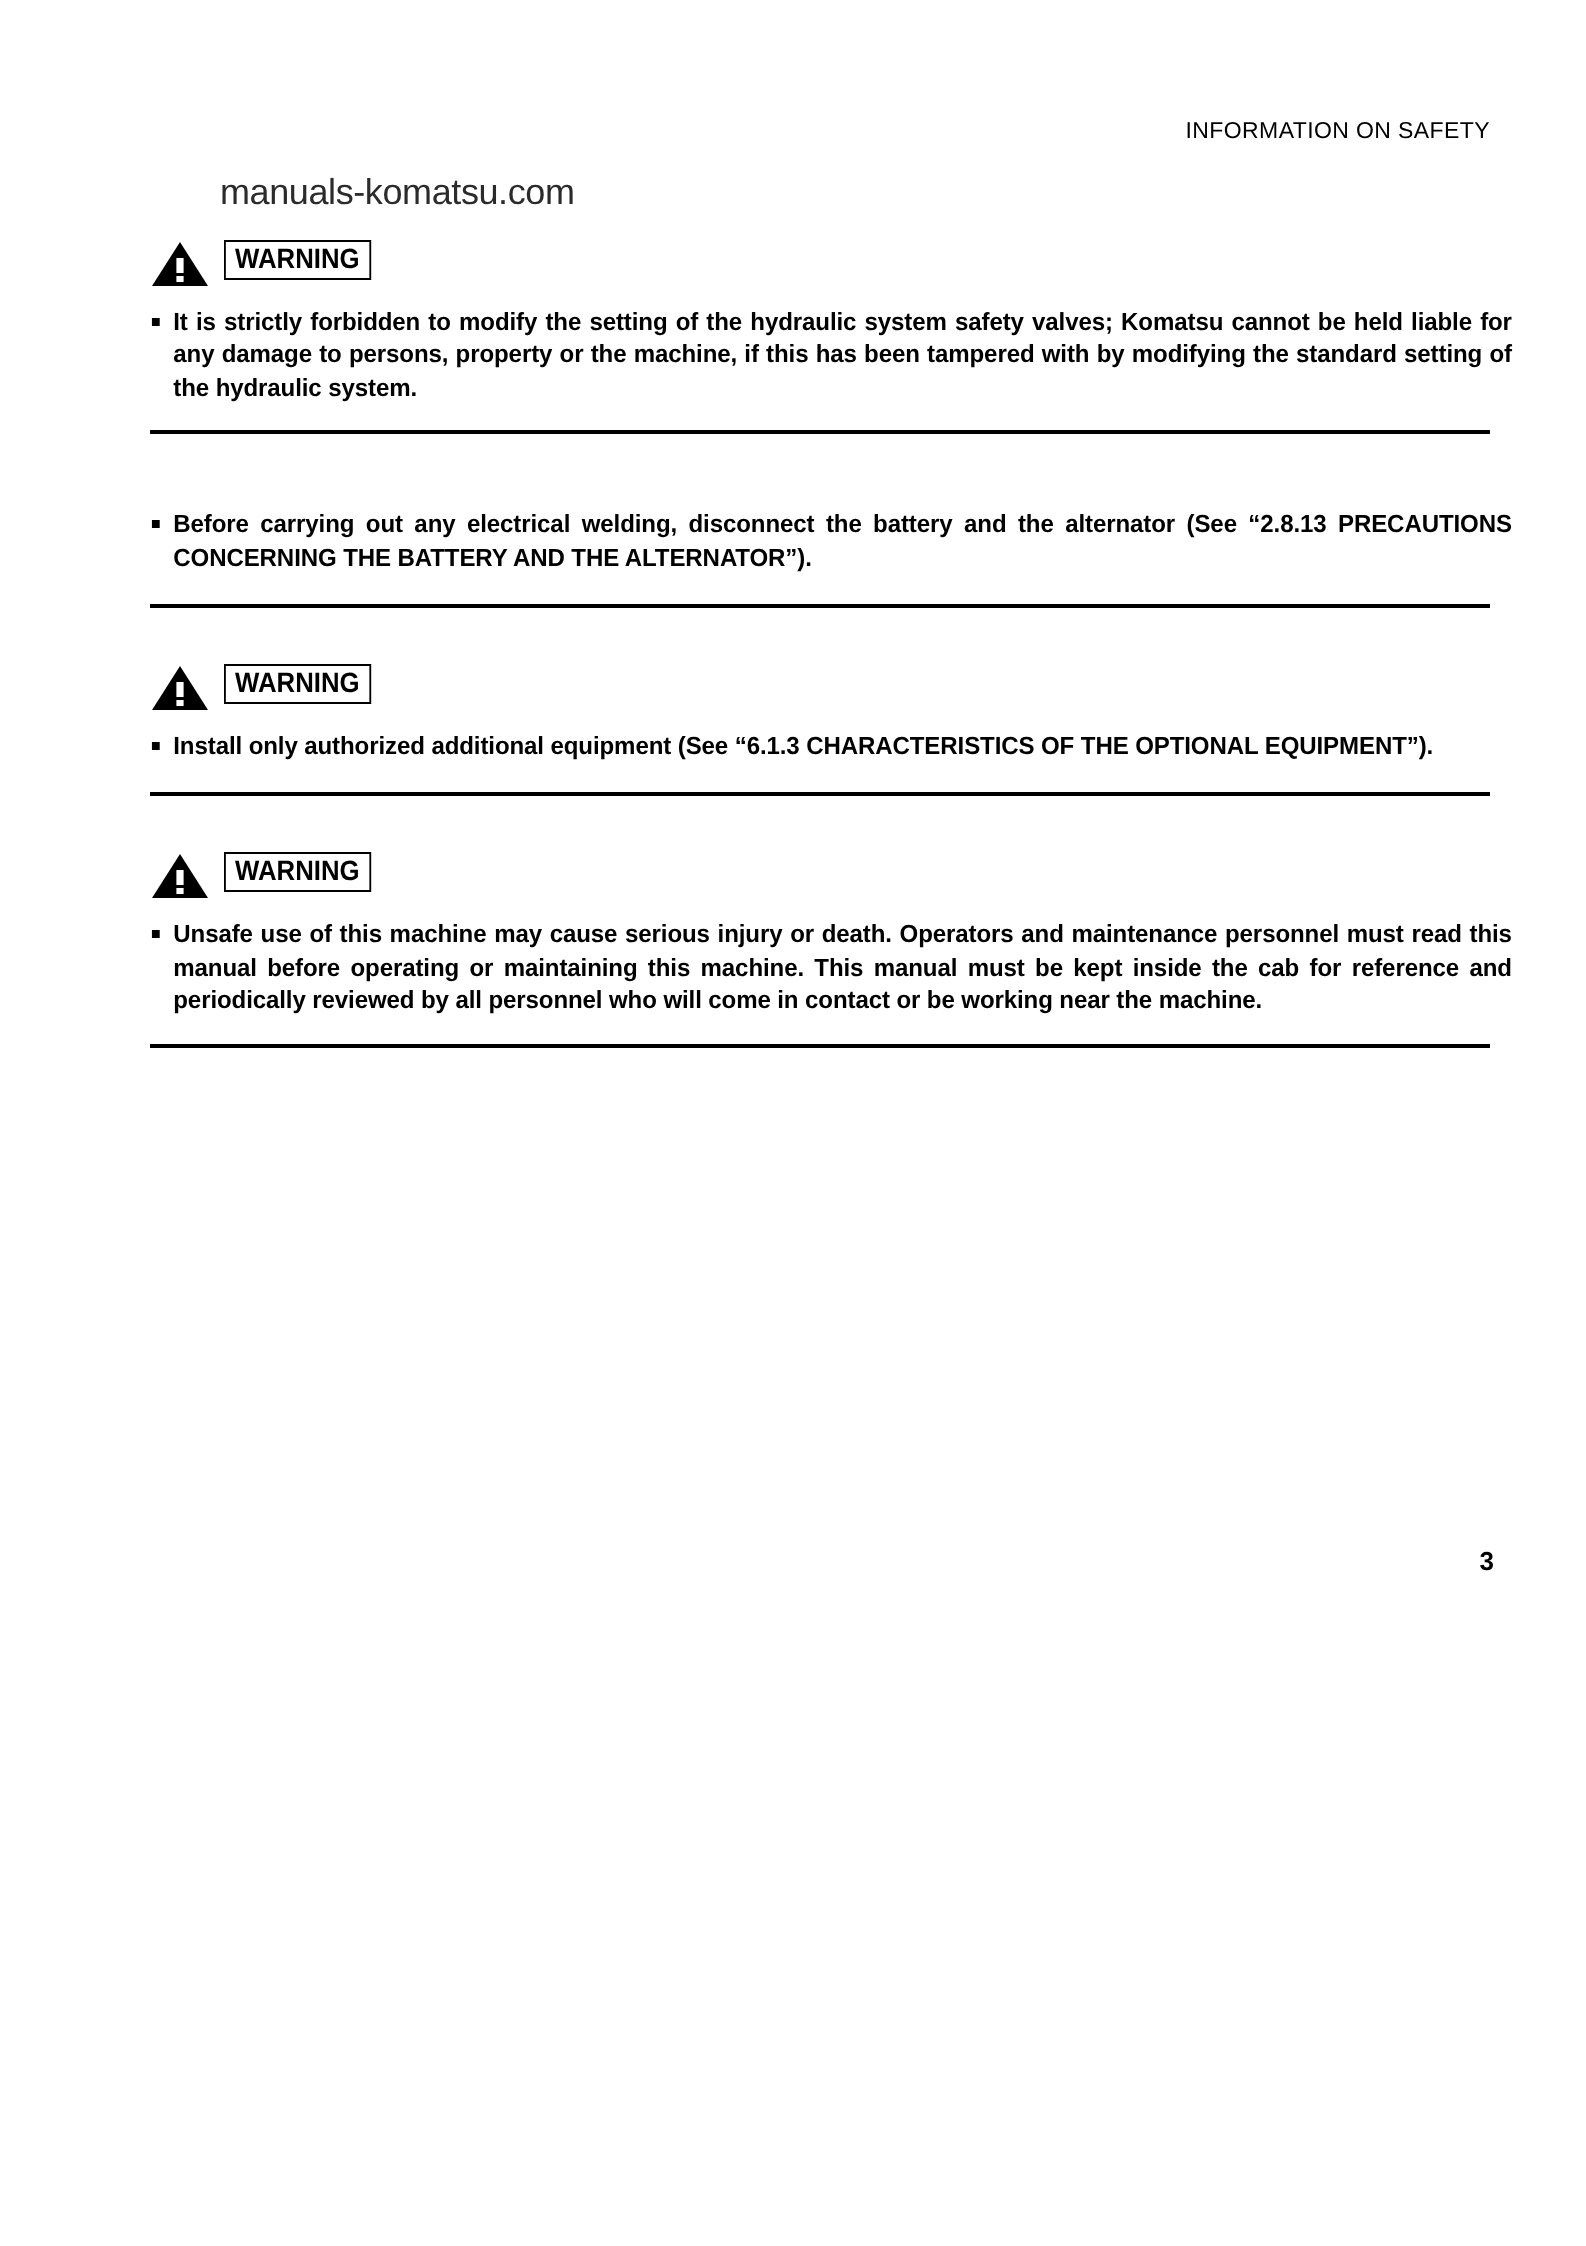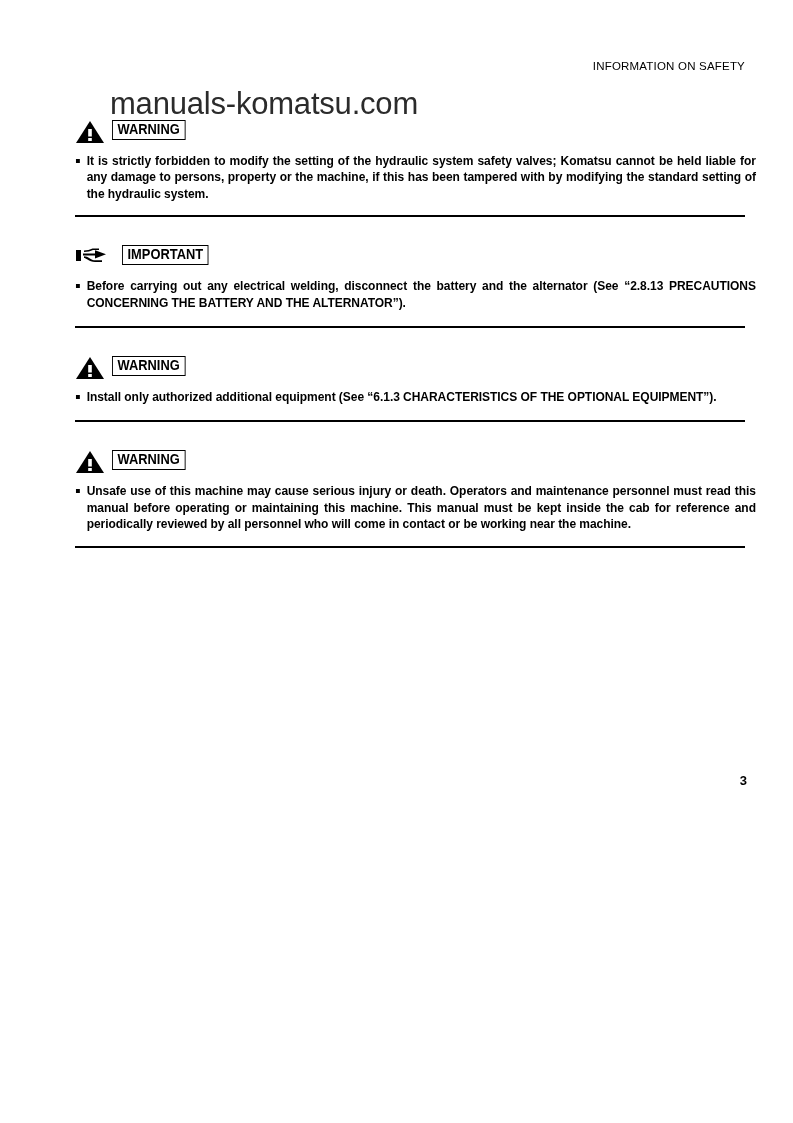--- a/index.html
+++ b/index.html
@@ -29,21 +29,21 @@
     color: #000;
     white-space: nowrap;
   }
 
   
   .watermark {
     position: absolute;
     top: 86px;
     left: 110px;
     font-family: "Liberation Sans", sans-serif;
-    font-size: 31px;
+    font-size: 18px;
     font-weight: 400;
     color: #2b2b2b;
     letter-spacing: -0.2px;
     white-space: nowrap;
   }
 
   
   .content {
     position: absolute;
     left: 75px;
@@ -155,29 +155,20 @@
       <div class="para">
         <span class="bullet"></span><span>It is strictly forbidden to modify the setting of the hydraulic system safety valves; Komatsu cannot be held liable for any damage to persons, property or the machine, if this has been tampered with by modifying the standard setting of the hydraulic system.</span>
       </div>
       <div style="height:13px"></div>
       <hr class="rule">
     </div>
 
     <div class="gap-after-rule"></div>
 
     <div class="block">
-      <div class="label-row">
-        <svg class="icon-important" viewBox="0 0 40 20">
-          <rect x="1" y="5" width="5" height="11" fill="#000"></rect>
-          <path d="M8 8.5 L20 8.5 L20 5.2 L31 9.2 L20 13.6 L20 10.4 L8 10.4 Z" fill="#000"></path>
-          <path d="M9 11.2 C11 11.2 13 12 14.5 13.2 C16 14.4 18 15.3 20.5 15.3 L27 15.3 L27 17 L20 17 C17 17 14.5 16 12.5 14.6 C11 13.6 10 13 9 13 Z" fill="#000"></path>
-          <path d="M9 5.4 C12 5.4 15 4.4 17.5 3.4 L24 3.4 L24 5.0 L18 5.0 C15.5 6 12.5 7 9 7 Z" fill="#000"></path>
-        </svg>
-        <span class="label-box">IMPORTANT</span>
-      </div>
       <div class="para">
         <span class="bullet"></span><span>Before carrying out any electrical welding, disconnect the battery and the alternator (See “2.8.13 PRECAUTIONS CONCERNING THE BATTERY AND THE ALTERNATOR”).</span>
       </div>
       <div style="height:15px"></div>
       <hr class="rule">
     </div>
 
     <div class="gap-after-rule"></div>
 
     <div class="block">

